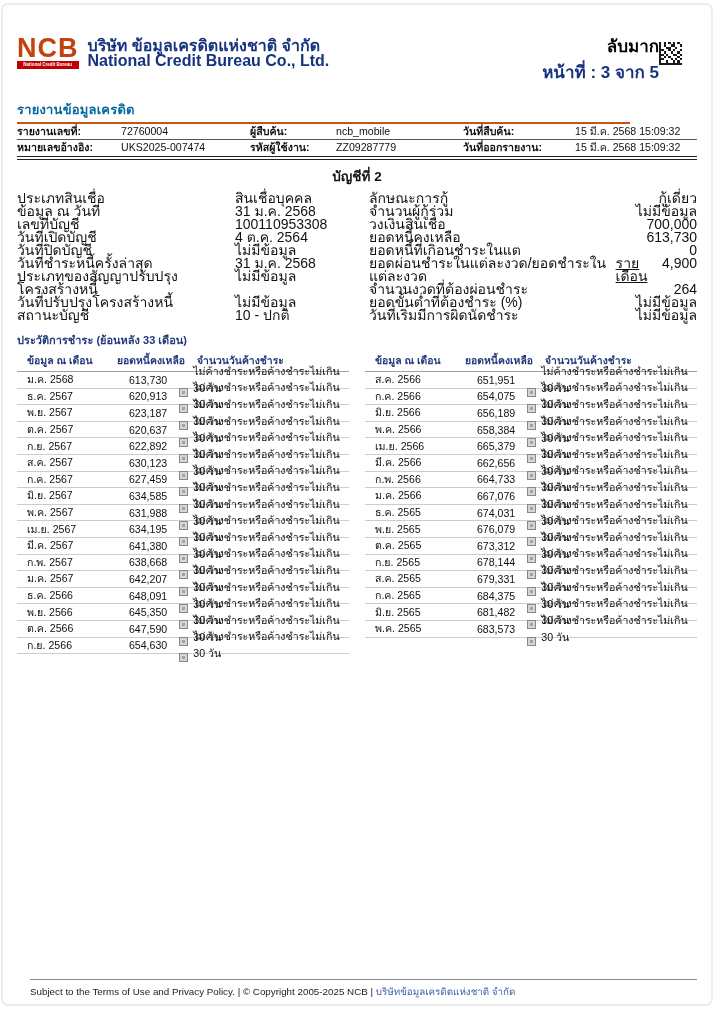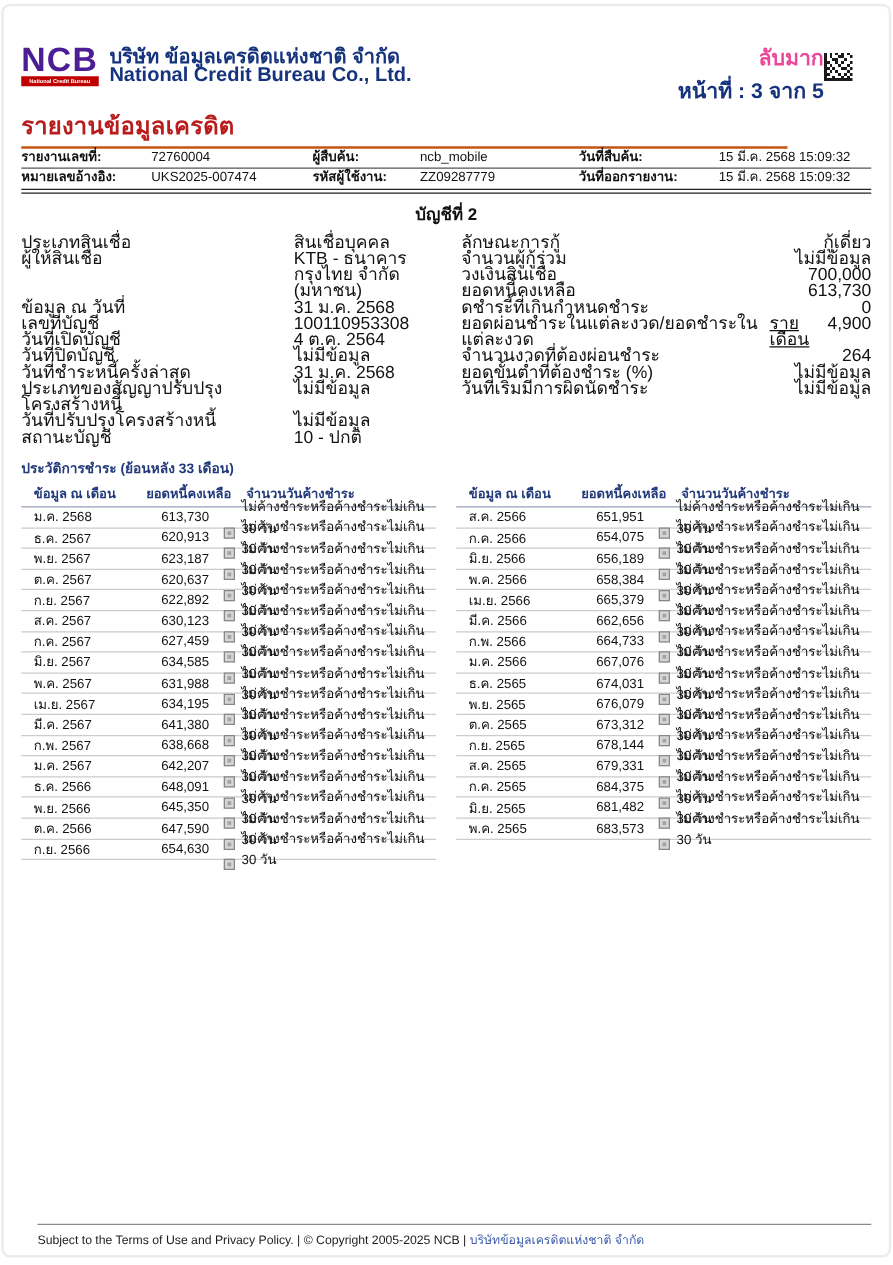--- a/index.html
+++ b/index.html
@@ -11,29 +11,29 @@
   }
   .viewer-frame {
     position:absolute; inset:3px 1px 6px 1px; border:2px solid #ececec;
     border-radius:7px; pointer-events:none;
   }
   .content { padding:36px 17px 0 17px; position:relative; }
 
   
   .hdr { display:flex; align-items:flex-start; }
   .logo-block { display:flex; align-items:flex-start; }
-  .logo-ncb { font-size:27px; font-weight:bold; color:#4c1d95; letter-spacing:1px; line-height:24px; }
+  .logo-ncb { font-size:27px; font-weight:bold; color:#c2410c; letter-spacing:1px; line-height:24px; }
   .logo-redbar { background:#C00000; color:#fff; font-size:4.5px; font-weight:bold;
     text-align:center; height:8px; line-height:8px; margin-top:1px; padding:0 2px; white-space:nowrap; }
   .company { margin-left:9px; color:#16337E; font-weight:bold; font-size:16px; line-height:15px; padding-top:2px; }
   .hdr-right { margin-left:auto; text-align:right; padding-right:38px; padding-top:1px; }
-  .confidential { color:#ec4899; font-size:17px; font-weight:bold; line-height:19px; }
+  .confidential { color:#000000; font-size:17px; font-weight:bold; line-height:19px; }
   .page-info { color:#16337E; font-size:17px; font-weight:bold; margin-top:2px; }
 
-  .report-title { font-size:19px; font-weight:bold; color:#b91c1c; margin-top:0; letter-spacing:.2px; }
+  .report-title { font-size:13px; font-weight:bold; color:#0369a1; margin-top:14px; letter-spacing:.2px; }
   .orange-rule { border-top:2px solid #C55513; width:613px; margin-top:2px; }
 
   .barcode { position:absolute; top:42px; right:32px; width:23px; height:23px; }
 
   
   .info-row { display:flex; font-size:10.6px; line-height:15px; }
   .info-row.first { border-bottom:1px solid #555;justify-content:flex-end; }
   .i-lbl { font-weight:bold; }
   .c1 { width:104px; } .c2 { width:129px; } .c3 { width:86px; }
   .c4 { width:127px; } .c5 { width:112px; } .c6 { flex:1; }
@@ -160,24 +160,20 @@
 
     <div class="acct-title">บัญชีที่ 2</div>
     <div class="acct-cols">
       <div class="acct-left">
 
           <div class="f-row">
             <span class="f-lbl">ประเภทสินเชื่อ</span>
             <span class="f-val">สินเชื่อบุคคล</span>
           </div>
 
-          <div class="f-row">
-            <span class="f-lbl">ผู้ให้สินเชื่อ</span>
-            <span class="f-val">KTB - ธนาคารกรุงไทย จำกัด (มหาชน)</span>
-          </div>
 
           <div class="f-row">
             <span class="f-lbl">ข้อมูล ณ วันที่</span>
             <span class="f-val">31 ม.ค. 2568</span>
           </div>
 
           <div class="f-row">
             <span class="f-lbl">เลขที่บัญชี</span>
             <span class="f-val">100110953308</span>
           </div>
@@ -232,21 +228,21 @@
             <span class="f-val">700,000</span>
           </div>
 
           <div class="f-row">
             <span>ยอดหนี้คงเหลือ</span>
             <span class="u"></span>
             <span class="f-val">613,730</span>
           </div>
 
           <div class="f-row">
-            <span>ดชำระี้ที่เกินกำหนดชำระ</span>
+            <span>ยอดหนี้ที่เกิอนชำระในแต</span>
             <span class="u"></span>
             <span class="f-val">0</span>
           </div>
 
           <div class="f-row">
             <span>ยอดผ่อนชำระในแต่ละงวด/ยอดชำระในแต่ละงวด </span>
             <span class="u">รายเดือน</span>
             <span class="f-val">4,900</span>
           </div>
 

